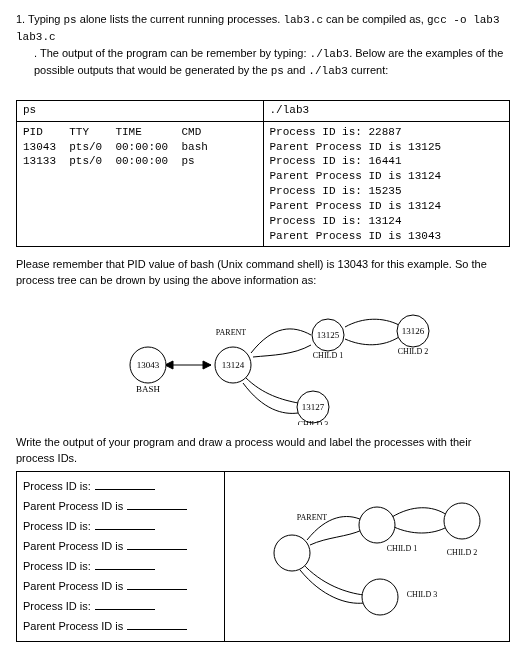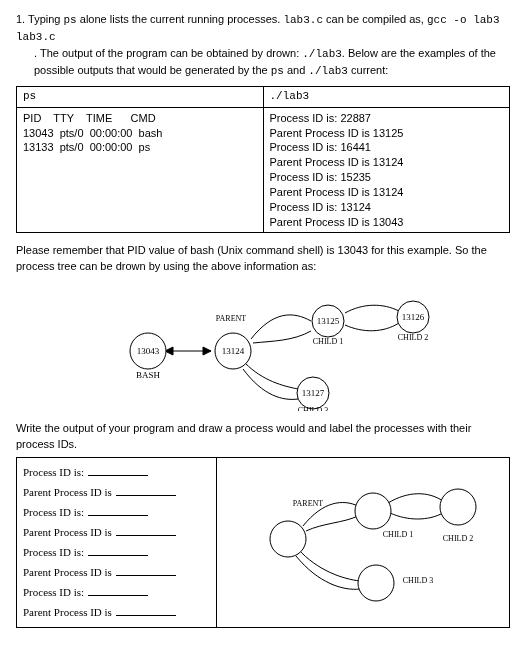--- a/index.html
+++ b/index.html
@@ -9,42 +9,42 @@
     color:#000;
     background:#fff;
     width:526px;
     padding:12px 16px 20px 16px;
     box-sizing:border-box;
     line-height:1.45;
   }
   .mono{font-family:"Courier New",monospace;font-size:11px}
   .q-num{display:inline}
   .q-body{display:block;padding-left:18px}
-  .intro{margin-bottom:6px}
+  .intro{margin-bottom:20px}
   table.out{border-collapse:collapse;width:100%;margin:4px 0 10px 0}
   table.out td{border:1px solid #000;vertical-align:top;padding:3px 6px}
   table.out th{border:1px solid #000;text-align:left;padding:2px 6px;font-weight:normal}
   .col-half{width:50%}
-  .ps-block{font-family:Liberation Sans, sans-serif;font-size:11px;white-space:pre;line-height:1.35}
+  .ps-block{font-family:Liberation Mono, monospace;font-size:11px;white-space:pre;line-height:1.35}
   .note{margin:8px 12px 4px 0}
   .svg-wrap{width:100%;text-align:center;margin:6px 0 10px 0}
   svg{display:block;margin:0 auto}
   .sec-title{font-style:italic}
   .blank-line{border-bottom:1px solid #000;display:inline-block;width:60px;height:11px;vertical-align:baseline;margin-left:4px}
-  .out-list div{font-family:Liberation Serif, serif;font-size:11px;margin:3px 0}
+  .out-list div{font-family:Liberation Sans, sans-serif;font-size:11px;margin:3px 0}
   .svg-box{padding:2px}
 </style>
 </head>
 <body>
 
 <div class="intro">
   <span class="q-num">1.</span>
   <span>Typing </span><span class="mono">ps</span><span> alone lists the current running processes. </span><span class="mono">lab3.c</span><span> can be compiled as, </span><span class="mono">gcc -o lab3 lab3.c</span>
   <span class="q-body">
-    <span>. The output of the program can be obtained by drown: </span><span class="mono">./lab3</span><span>. Below are the examples of the possible outputs that would be generated by the </span><span class="mono">ps</span><span> and </span><span class="mono">./lab3</span><span> current:</span>
+    <span>. The output of the program can be remember by typing: </span><span class="mono">./lab3</span><span>. Below are the examples of the possible outputs that would be generated by the </span><span class="mono">ps</span><span> and </span><span class="mono">./lab3</span><span> current:</span>
   </span>
 </div>
 
 <table class="out">
   <tbody>
       <tr>
     <th class="col-half mono">ps</th>
     <th class="col-half mono">./lab3</th>
   </tr>
   <tr>

